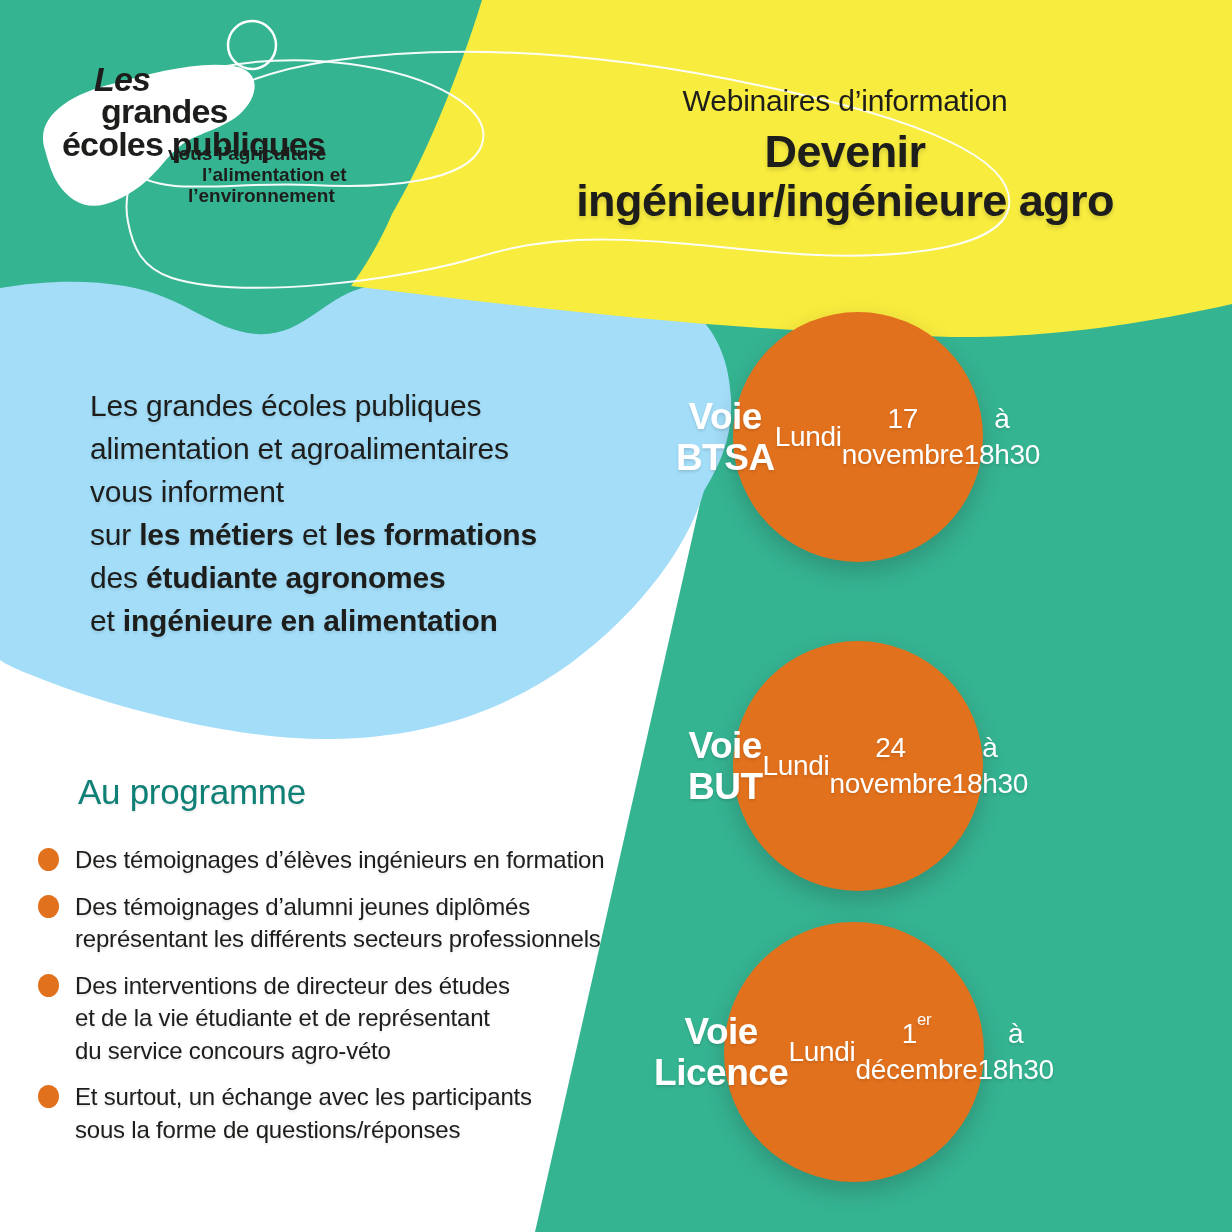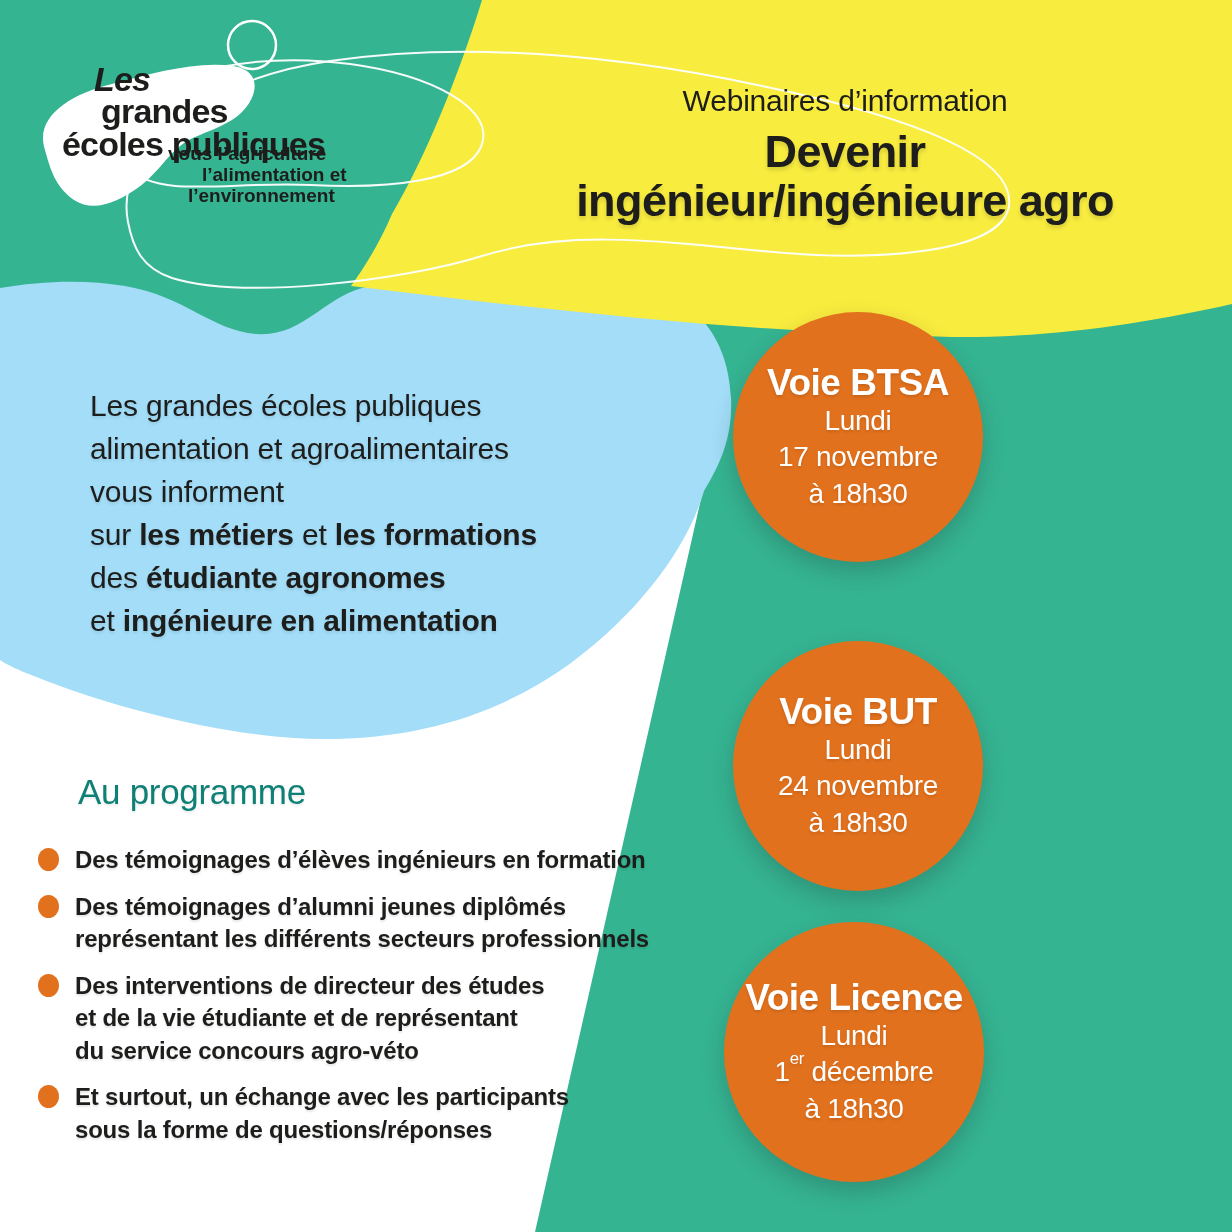--- a/index.html
+++ b/index.html
@@ -26,30 +26,30 @@
          text-shadow:0 3px 4px rgba(0,0,0,0.14);}
 
   
   .intro{position:absolute;left:90px;top:372px;font-size:30px;line-height:43px;letter-spacing:-0.2px;
          text-shadow:0 2px 3px rgba(0,0,0,0.10);margin-top:12px;}
   .intro .b{font-weight:700;}
 
   
   .program-heading{position:absolute;left:78px;top:772px;font-size:35px;color:#0e8076;
                    letter-spacing:-0.3px;text-shadow:0 2px 2px rgba(0,0,0,0.08);}
-  .program-list{position:absolute;left:38px;top:844px;width:630px;font-weight:bold;}
+  .program-list{position:absolute;left:38px;top:844px;width:630px;}
   .bullet-item{display:flex;align-items:flex-start;margin-bottom:14px;}
   .dot{width:21px;height:23px;background:#e2711d;border-radius:50%;flex:none;margin:4px 16px 0 0;}
   .bullet-text{font-size:24px;line-height:32.5px;letter-spacing:-0.2px;
                text-shadow:0 2px 2px rgba(0,0,0,0.10);}
 
   
   .events{position:absolute;inset:0;pointer-events:none;}
   .event-circle{position:absolute;border-radius:50%;background:#e2711d;color:#ffffff;
-    display:flex;flex-direction:column;align-items:center;justify-content:center;text-align:center;
+    display:flex;flex-direction:row;align-items:center;justify-content:center;text-align:center;
     box-shadow:0 10px 22px rgba(30,30,30,0.22);text-shadow:0 2px 3px rgba(0,0,0,0.12);}
   .event-circle:nth-child(1){left:733px;top:312px;width:250px;height:250px;}
   .event-circle:nth-child(2){left:733px;top:641px;width:250px;height:250px;}
   .event-circle:nth-child(3){left:724px;top:922px;width:260px;height:260px;}
   .event-title{font-size:37px;font-weight:700;line-height:41px;letter-spacing:-0.5px;}
   .event-line{font-size:28px;line-height:36.5px;font-weight:400;letter-spacing:-0.3px;}
   .event-line sup{font-size:60%;line-height:0;position:relative;top:-0.42em;}
 </style>
 </head>
 <body>

